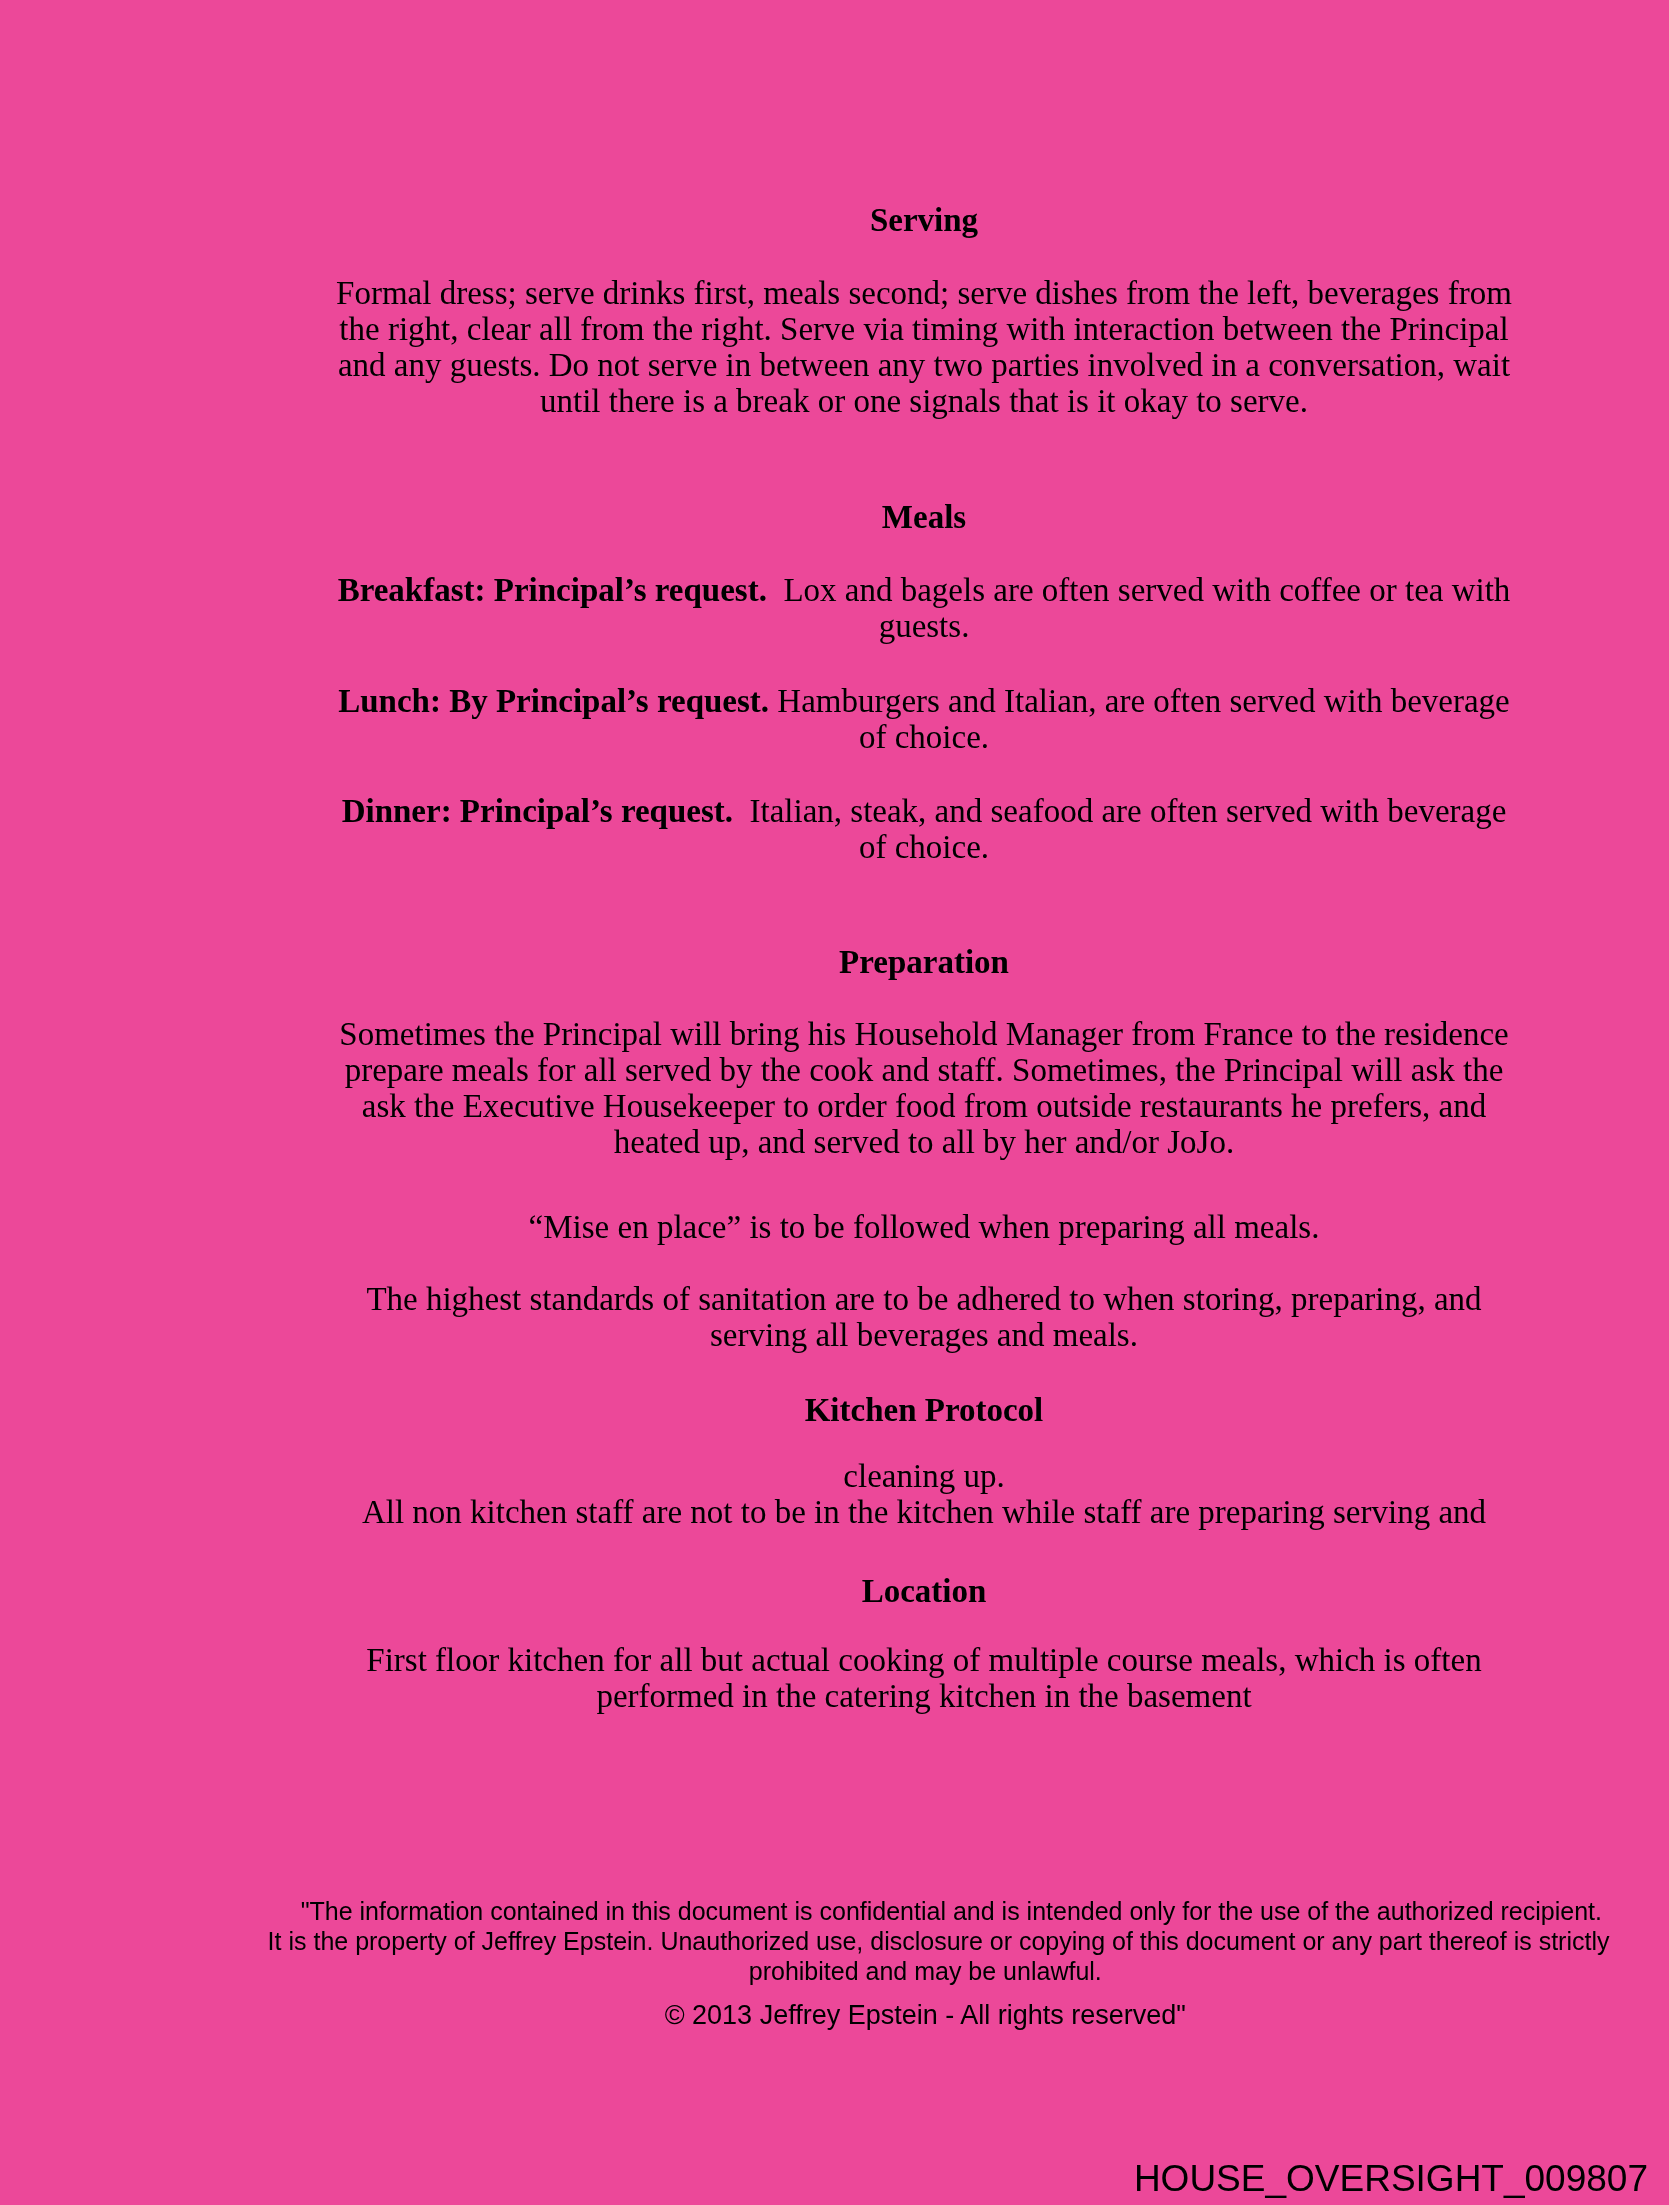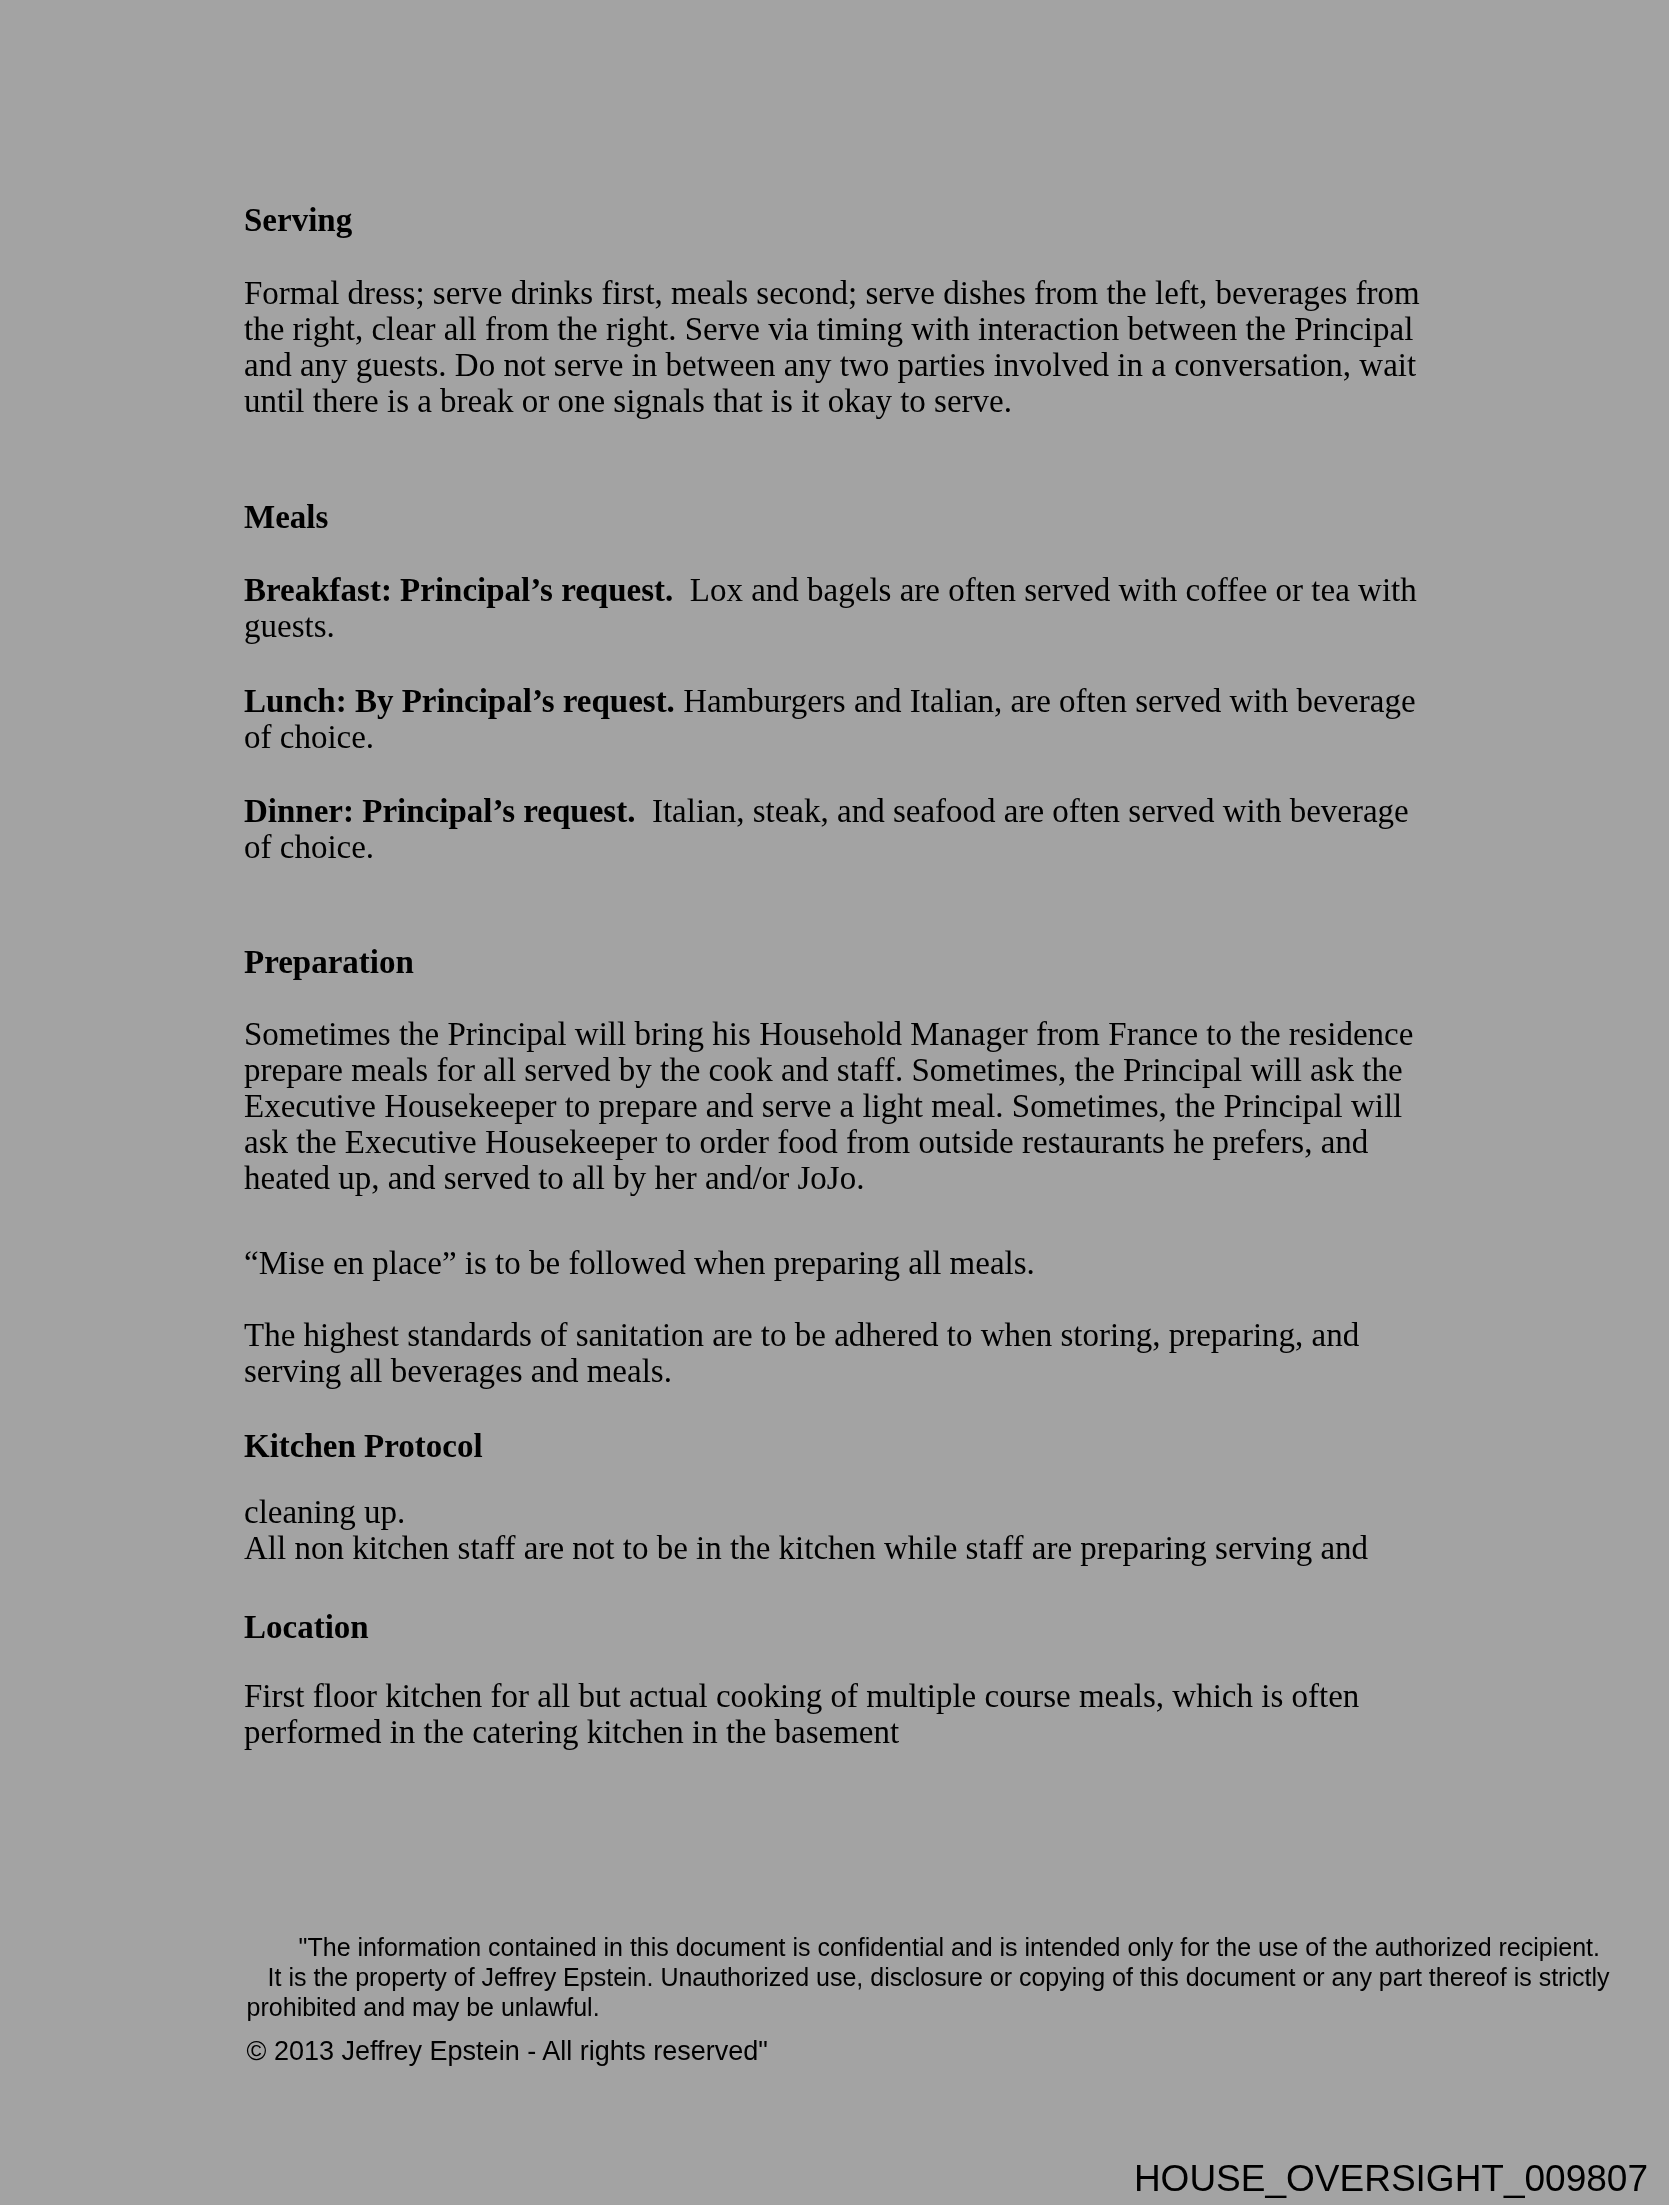--- a/index.html
+++ b/index.html
@@ -4,24 +4,25 @@
 <style>
   html, body {
     margin: 0;
     padding: 0;
     background: #ffffff;
   }
   .page {
     position: relative;
     width: 1669px;
     height: 2205px;
-    background: #a3a3a3;
+    background: #ec4899;
     overflow: hidden;
     font-family: "Liberation Serif", serif;
     color: #000000;
+    text-align: center;
   }
   .content {
     position: absolute;
     top: 0;
     left: 244px;
     right: 65px;
     padding-top: 202px;
     font-size: 33px;
     line-height: 36px;
   }
@@ -110,21 +111,20 @@
     <div class="para m-dinner">
       <div class="ln"><span class="lead">Dinner: Principal’s request.</span><span>  Italian, steak, and seafood are often served with beverage</span></div>
       <div class="ln">of choice.</div>
     </div>
 
     <div class="heading m-prep-heading">Preparation</div>
 
     <div class="para m-prep-para">
       <div class="ln">Sometimes the Principal will bring his Household Manager from France to the residence</div>
       <div class="ln">prepare meals for all served by the cook and staff. Sometimes, the Principal will ask the</div>
-      <div class="ln">Executive Housekeeper to prepare and serve a light meal. Sometimes, the Principal will</div>
       <div class="ln">ask the Executive Housekeeper to order food from outside restaurants he prefers, and</div>
       <div class="ln">heated up, and served to all by her and/or JoJo.</div>
     </div>
 
     <div class="para m-mise">
       <div class="ln">“Mise en place” is to be followed when preparing all meals.</div>
     </div>
 
     <div class="para m-sanitation">
       <div class="ln">The highest standards of sanitation are to be adhered to when storing, preparing, and</div>

